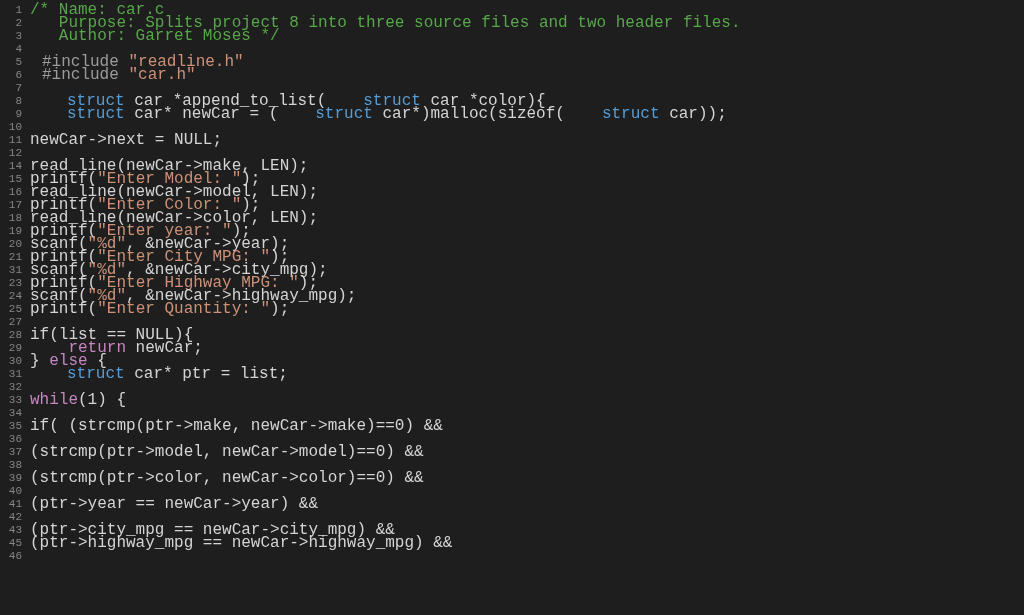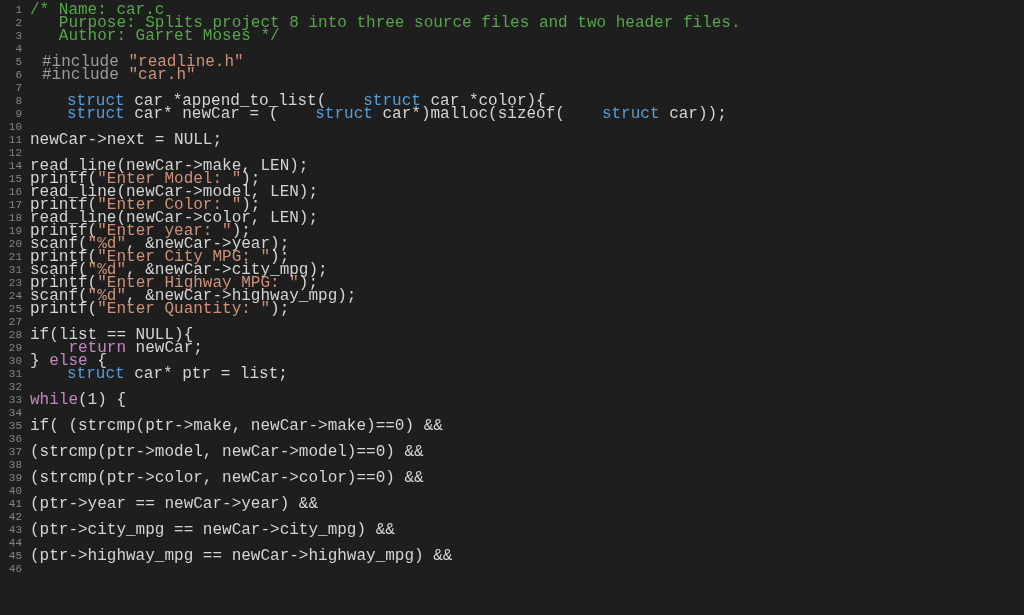--- a/index.html
+++ b/index.html
@@ -217,24 +217,20 @@
     </div>
     <div class="code-line">
       <span class="line-number">42</span>
       <span class="line-content"> </span>
     </div>
     <div class="code-line">
       <span class="line-number">43</span>
       <span class="line-content"><span>(ptr-&gt;city_mpg == newCar-&gt;city_mpg) &amp;&amp;</span></span>
     </div>
     <div class="code-line">
-      <span class="line-number">44</span>
-      <span class="line-content"> </span>
-    </div>
-    <div class="code-line">
       <span class="line-number">45</span>
       <span class="line-content"><span>(ptr-&gt;highway_mpg == newCar-&gt;highway_mpg) &amp;&amp;</span></span>
     </div>
     <div class="code-line">
       <span class="line-number">46</span>
       <span class="line-content"> </span>
     </div>
   </div>
 
 </body></html>

